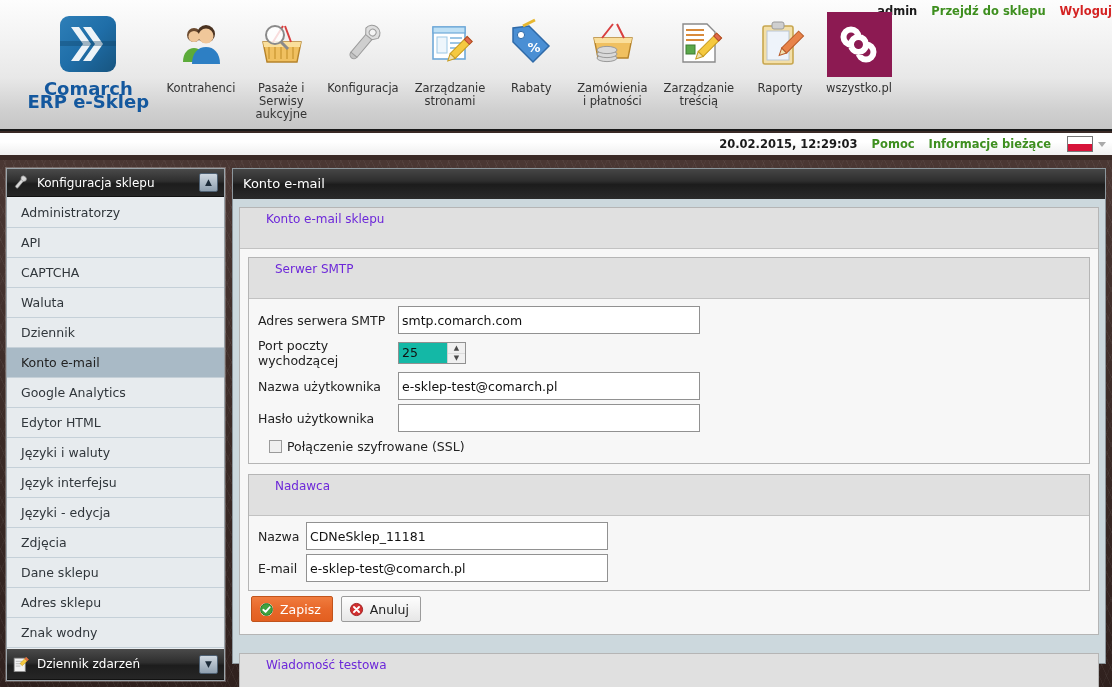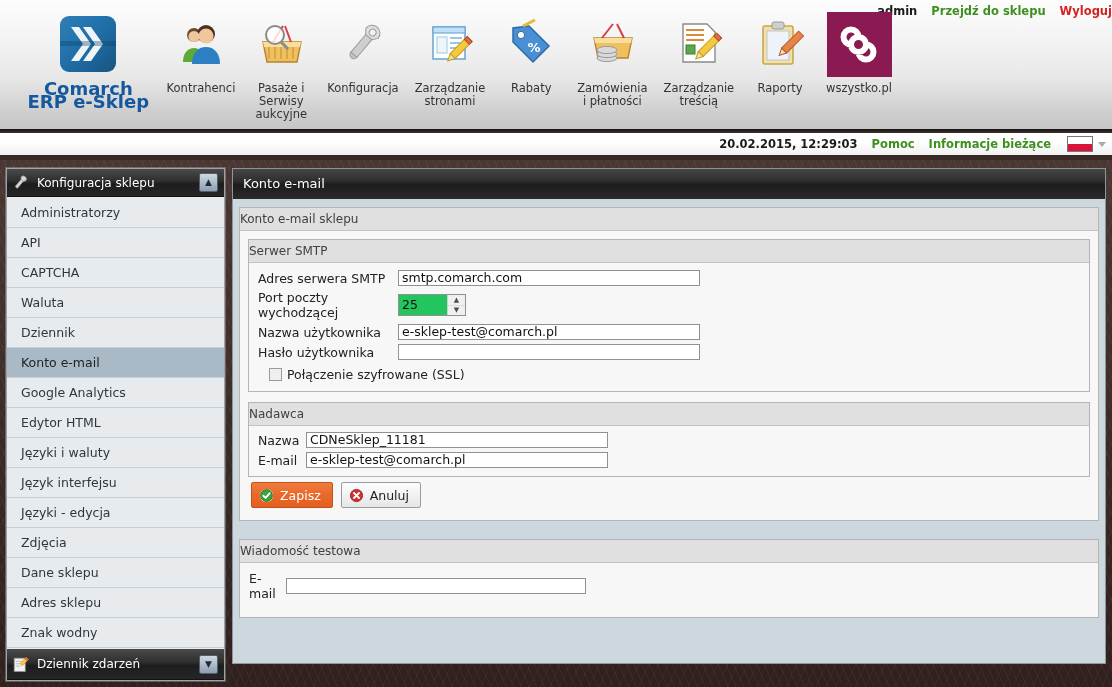--- a/index.html
+++ b/index.html
@@ -99,35 +99,35 @@
     background:linear-gradient(to bottom,#464646 0%,#2e2e2e 40%,#1c1c1c 52%,#2a2a2a 100%);
     color:#fff; font-size:13px;
   }
   #content-body{ padding:8px 6px 6px 6px; }
 
   .fieldset{
     border:1px solid #b5b5b5; background:#f7f7f7; margin-bottom:10px;
   }
   .fieldset > .legend{
     background:#e0e0e0; border-bottom:1px solid #c2c2c2;
-    height:23px; line-height:23px; padding-left:0;
-    font-size:12px; color:#404040;
+    height:41px; line-height:23px; padding-left:26px;
+    font-size:12px; color:#6d28d9;
   }
   .fieldset > .fs-body{ padding:7px 9px 9px 9px; }
   .fieldset.inner{ margin:0; }
 
   .row{ display:flex; align-items:center; margin-bottom:4px; }
   .lbl{ font-size:12.5px; color:#222; }
   .inp{
-    height:16px; border:1px solid #919191; background:#fff;
+    height:28px; border:1px solid #919191; background:#fff;
     font-family:"DejaVu Sans", sans-serif; font-size:12.5px; color:#111;
     padding:0 3px; line-height:20px; outline:none;
   }
 
-  .spin{ display:flex; height:22px; border:1px solid #919191; background:#22c55e; width:68px; }
+  .spin{ display:flex; height:22px; border:1px solid #919191; background:#14b8a6; width:68px; }
   .spin .sv{ flex:1; font-size:12.5px; padding-left:3px; line-height:20px; color:#111; }
   .spin .sbtns{ width:18px; border-left:1px solid #cfcfcf; background:#f0f0f0; display:flex; flex-direction:column; }
   .spin .sbtns div{ flex:1; display:flex; align-items:center; justify-content:center; font-size:7px; color:#4a4a4a; }
   .spin .sbtns div:first-child{ border-bottom:1px solid #dcdcdc; }
 
   .chk-row{ display:flex; align-items:center; margin-top:6px; padding-left:11px; }
   .chkbox{ width:13px; height:13px; border:1px solid #9a9a9a; background:#efefef; margin-right:5px; }
 
   .btnrow{ display:flex; align-items:center; padding:5px 0 2px 3px; }
   .btn{

